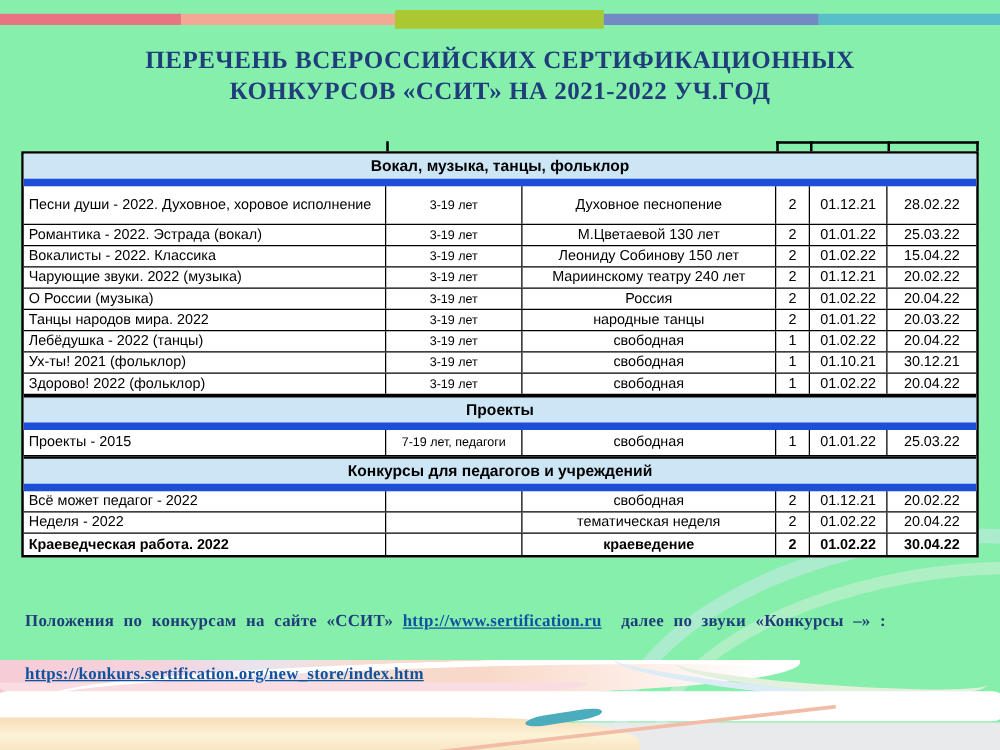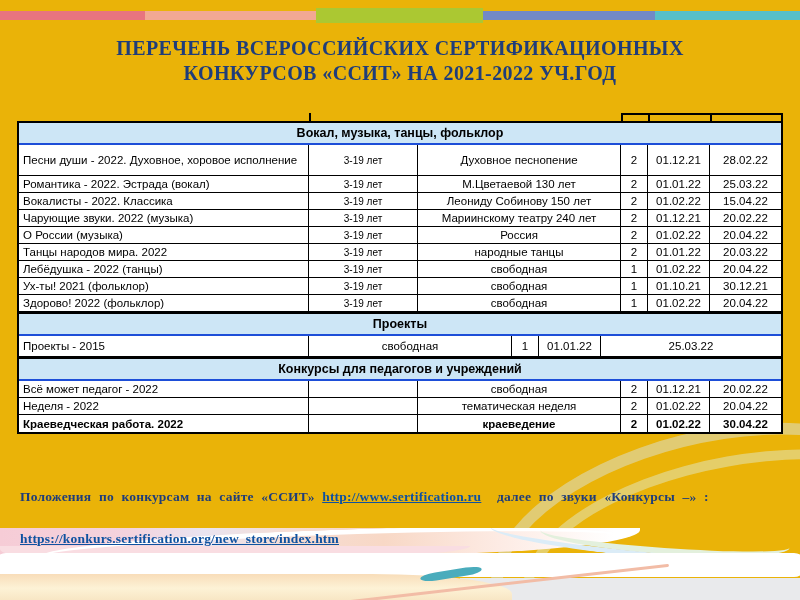--- a/index.html
+++ b/index.html
@@ -1,16 +1,16 @@
 <!DOCTYPE html>
 <html style="--title-navy: #1f3d7a; --link-blue: #0f52a0; --hdr-blue: #cde6f6;"><head>
 <meta charset="utf-8">
 <style>
   html,body{margin:0;padding:0;background:#fff;}
-  .slide{position:relative;width:800px;height:600px;background:#eab308;overflow:hidden;
+  .slide{position:relative;width:800px;height:600px;background:#86efac;overflow:hidden;
          font-family:"Liberation Sans",sans-serif;}
 
   
   .stripe-seg{position:absolute;top:11px;height:9px;}
   .seg0{left:0;width:145px;}
   .seg1{left:145px;width:171px;}
   .seg2{left:316px;width:167px;top:8px;height:15px;}
   .seg3{left:483px;width:172px;}
   .seg4{left:655px;width:145px;}
 
@@ -19,21 +19,21 @@
          font-family:"Liberation Serif",serif;font-weight:bold;font-size:20px;
          line-height:25px;color:var(--title-navy,#1f3d7a);letter-spacing:.4px;z-index:2;}
 
   
   .table-wrap{position:absolute;left:17px;top:113px;width:766px;z-index:2;}
   .partial-row{position:relative;height:8px;}
   .ptick{position:absolute;top:0;width:2px;height:8px;background:#000;}
   .phline{position:absolute;top:0;left:604px;width:162px;height:2px;background:#000;}
   .tbl{border:2px solid #000;background:#fff;}
   .sec-hdr{height:20px;line-height:20px;background:var(--hdr-blue,#cde6f6);text-align:center;
-           font-weight:bold;font-size:12.5px;color:#000;border-bottom:2px solid #1d4ed8;
+           font-weight:bold;font-size:12.5px;color:#000;border-bottom:6px solid #1d4ed8;
            font-family:"Liberation Sans",sans-serif;}
   .sec-hdr:not(:first-child){border-top:2px solid #000;}
   .trow{display:flex;border-bottom:1px solid #000;height:16px;box-sizing:content-box;}
   .tbl .trow:last-child{border-bottom:none;height:17px;font-weight:bold;}
   .trow.tall{height:30px;}
   .trow.mid{height:20px;}
   .cell{box-sizing:border-box;border-right:1px solid #000;display:flex;align-items:center;
         justify-content:center;font-size:11.5px;color:#000;overflow:hidden;white-space:nowrap;}
   .cell:last-child{border-right:none;}
   .c0{width:290px;justify-content:flex-start;padding-left:4px;}
@@ -177,20 +177,21 @@
           <div class="cell c0">Здорово! 2022 (фольклор)</div>
           <div class="cell c1">3-19 лет</div>
           <div class="cell c2">свободная</div>
           <div class="cell c3">1</div>
           <div class="cell c4">01.02.22</div>
           <div class="cell c5">20.04.22</div>
         </div>
         <div class="sec-hdr">Проекты</div>
         <div class="trow mid">
           <div class="cell c0">Проекты - 2015</div>
+          <div class="cell c1">7-19 лет, педагоги</div>
           <div class="cell c2">свободная</div>
           <div class="cell c3">1</div>
           <div class="cell c4">01.01.22</div>
           <div class="cell c5">25.03.22</div>
         </div>
         <div class="sec-hdr">Конкурсы для педагогов и учреждений</div>
         <div class="trow">
           <div class="cell c0">Всё может педагог - 2022</div>
           <div class="cell c1"></div>
           <div class="cell c2">свободная</div>

